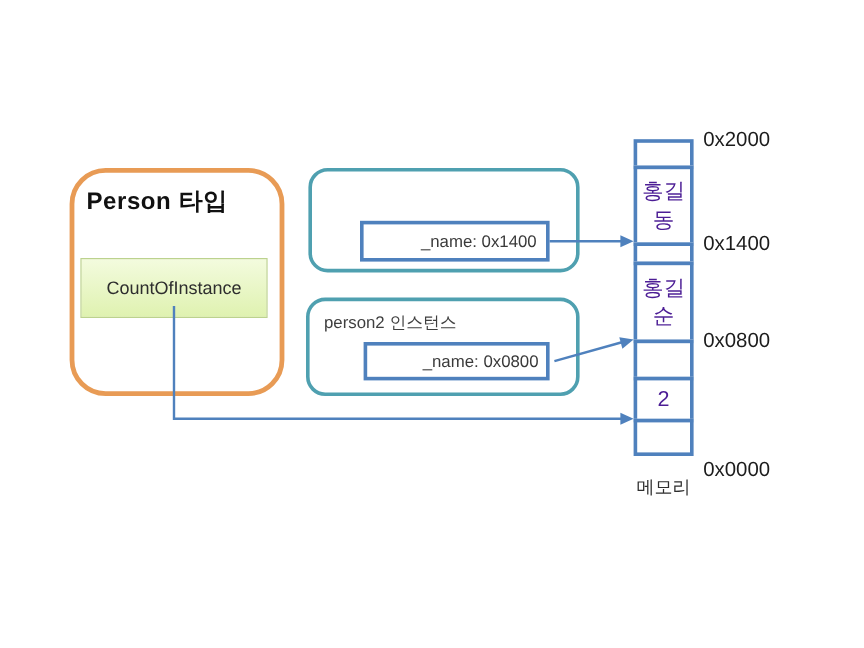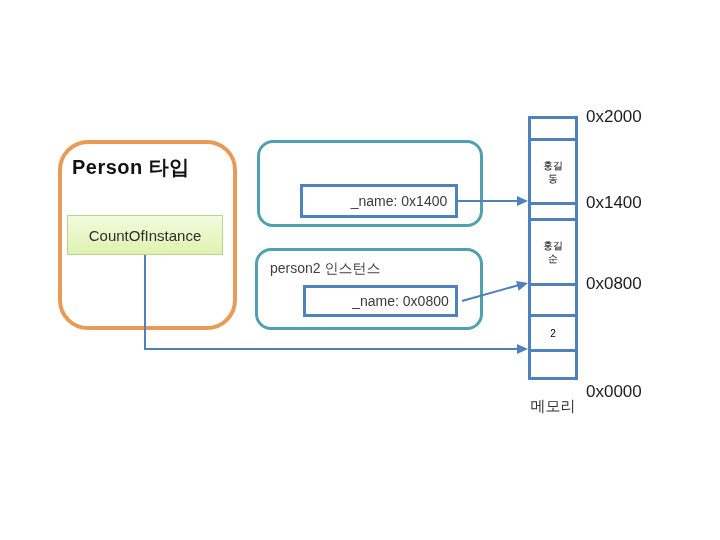--- a/index.html
+++ b/index.html
@@ -25,21 +25,21 @@
     position: absolute;
     left: 72px; top: 154px;
     font-size: 20px;
     font-weight: bold;
     color: #111111;
     letter-spacing: 0.5px;
   }
   .count-box {
     position: absolute;
     left: 67px; top: 215px;
-    width: 156px; height: 40px;
+    width: 156px; height: 50px;
     box-sizing: border-box;
     border: 1px solid #BCD28E;
     background: linear-gradient(#F3FBDE, #DFF2B0);
     display: flex; align-items: center; justify-content: center;
     font-size: 15px;
     color: #2E2E2E;
   }
   
   .instance-box {
     position: absolute;
@@ -75,23 +75,23 @@
     left: 528px; top: 116px;
     width: 50px;
   }
   .mem-cell {
     box-sizing: border-box;
     width: 50px;
     border: 3px solid #4F81BD;
     background: #ffffff;
     display: flex; align-items: center; justify-content: center;
     text-align: center;
-    font-size: 10px;
+    font-size: 18px;
     line-height: 1.3;
-    color: #000000;
+    color: #4c1d95;
     white-space: pre-line;
   }
   .mem-cell + .mem-cell { margin-top: -3px; }
   .addr-label {
     position: absolute;
     left: 586px;
     font-size: 17px;
     color: #1C1C1C;
     white-space: nowrap;
   }

